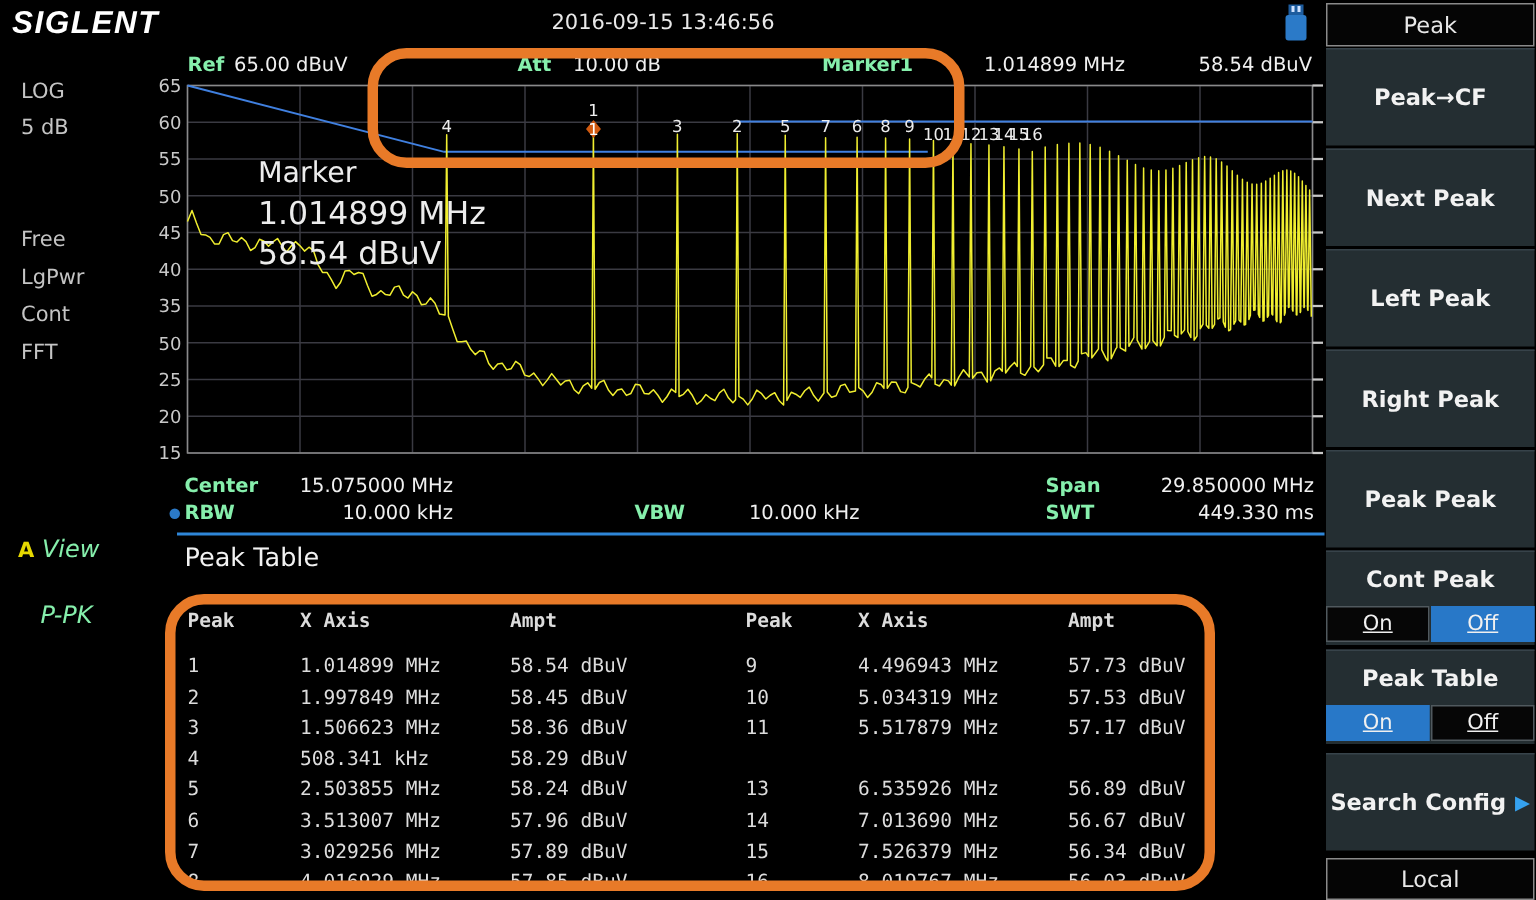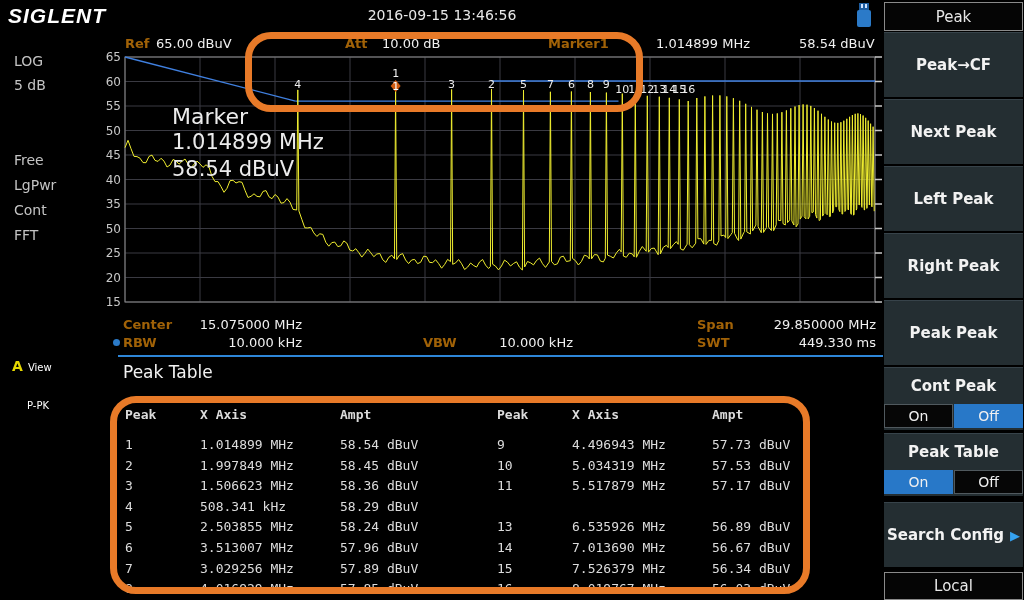--- a/index.html
+++ b/index.html
@@ -6,47 +6,47 @@
   #screen{position:relative;width:1024px;height:600px;background:#000;overflow:hidden;
           font-family:"DejaVu Sans",sans-serif;color:#ddd;}
   .abs{position:absolute;}
   
   .logo{left:8px;top:4px;font-family:"Liberation Sans",sans-serif;font-weight:bold;
         font-style:italic;font-size:21px;color:#fff;letter-spacing:1px;}
   .datetime{left:0;top:7px;width:884px;text-align:center;font-size:14px;color:#e8e8e8;}
   
   .side-lab{left:14px;font-size:14px;color:#c4c4c4;}
   .trace-a{color:#e6d800;font-weight:bold;font-size:14px;}
-  .trace-y{color:#ffffff;font-size:10px;}
-  
-  .lab{font-size:13px;font-weight:bold;color:#a16207;}
+  .trace-y{color:#86efac;font-size:16px;font-style:italic;}
+  
+  .lab{font-size:13px;font-weight:bold;color:#86efac;}
   .val{font-size:13px;color:#f0f0f0;font-family:"DejaVu Sans",sans-serif;}
   .rval{text-align:right;}
   
-  .mk-t{font-size:22px;color:#ececec;}
+  .mk-t{font-size:19px;color:#ececec;}
   .mk-v{font-size:21px;color:#ececec;}
   
   #yticks{left:91px;top:50px;width:30px;height:260px;}
   .ytick{position:absolute;right:0;width:30px;text-align:right;font-size:12px;color:#c8c8c8;}
   
   .sep{left:118px;top:355px;width:765px;height:2px;background:#2e86d8;}
   .pt-title{left:123px;top:362px;font-size:17px;color:#f2f2f2;}
   .th{font-size:13px;font-weight:bold;color:#ececec;}
   .cell{display:inline-block;vertical-align:top;font-size:13px;color:#dcdcdc;
         font-family:"DejaVu Sans Mono",monospace;}
   .c1{width:75px;} .c2{width:140px;} .c3{width:115px;}
   .trow{position:absolute;left:0;white-space:nowrap;}
   
   .menu-box{left:884px;width:139px;background:#242e32;color:#f2f2f2;text-align:center;
             font-weight:bold;font-size:15px;display:flex;align-items:center;justify-content:center;
             border-top:1px solid #37434a;cursor:default;}
   .menu-frame{left:884px;width:137px;border:1px solid #8a8a8a;background:#050505;color:#e8e8e8;
             text-align:center;font-size:15px;display:flex;align-items:center;justify-content:center;}
   .tog{position:absolute;height:24px;width:69px;font-size:14px;display:flex;align-items:center;
-       justify-content:center;border:1px solid #50595e;color:#f0f0f0;box-sizing:border-box;}
+       justify-content:center;border:1px solid #50595e;color:#f0f0f0;box-sizing:border-box;text-decoration:underline;}
   .tog.sel{background:#2878c8;border-color:#2878c8;}
   .tog.unsel{background:#060606;}
   .arrow{color:#35a2f0;font-size:13px;margin-left:6px;}
   
   .annot{border:7px solid #e87a28;border-radius:26px;box-sizing:border-box;z-index:50;}
   
   .usb-body{left:857px;top:10px;width:14px;height:17px;background:#2b7ac8;border-radius:2px;}
   .usb-cap{left:859px;top:3px;width:10px;height:8px;background:#1d5c9e;}
   .usb-pin{top:4px;width:2px;height:4px;background:#cfe2ff;}
 </style>

